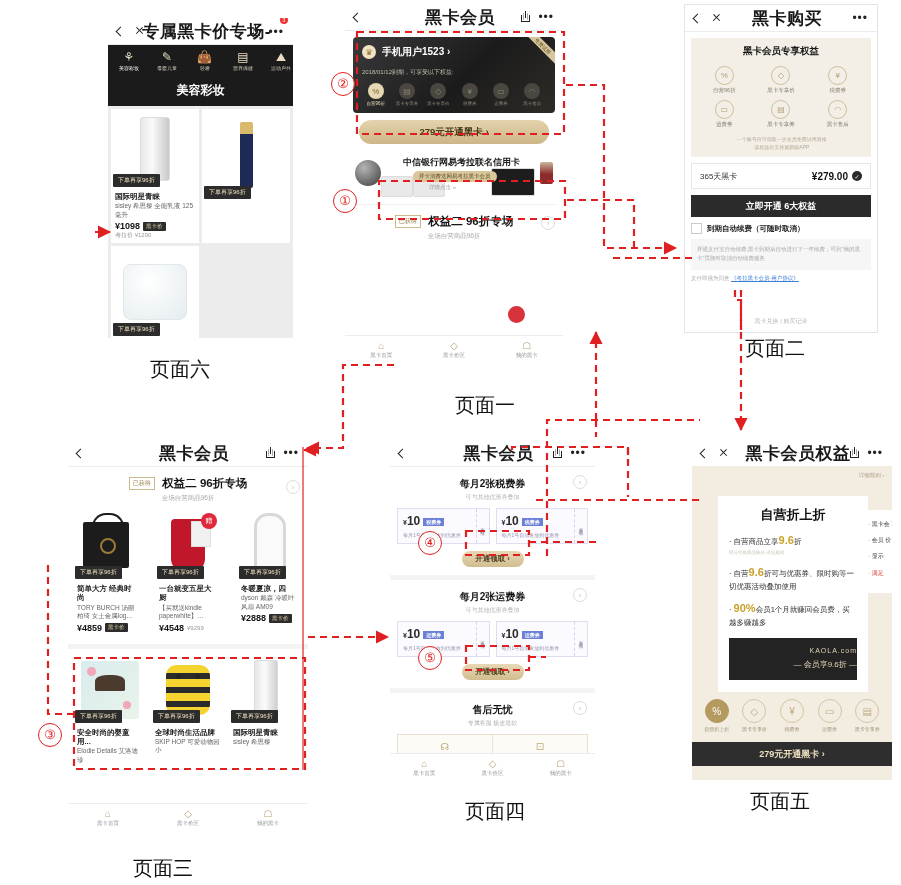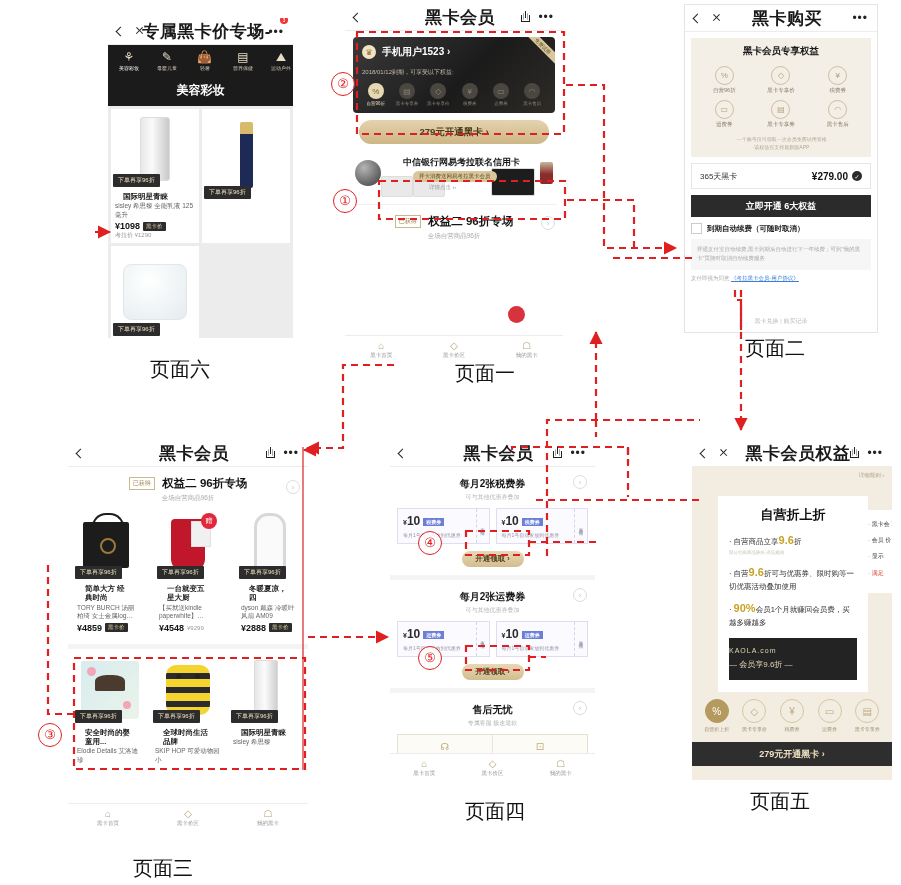--- a/index.html
+++ b/index.html
@@ -45,21 +45,21 @@
   .cat.on .cl{color:#fff;}
   .secbar{background:#1b1b1b;color:#fff;text-align:center;font-size:12px;font-weight:bold;padding:5px 0 7px;}
 
   .pgrid{display:grid;grid-template-columns:1fr 1fr;gap:3px;background:#ececec;padding:3px;}
   .pcard{background:#fff;position:relative;padding:0 0 3px;}
   .pimg{height:80px;display:flex;align-items:center;justify-content:center;background:#fff;position:relative;overflow:hidden;}
   .tagblk{
     position:absolute;left:2px;bottom:2px;background:#2c2c2c;color:#f0e2c2;
     font-size:6px;padding:2px 5px;border-radius:1px;white-space:nowrap;
   }
-  .ptitle{font-size:7.5px;font-weight:bold;color:#1c1c1c;padding:3px 12px 1px;line-height:1.25;}
+  .ptitle{font-size:7.5px;font-weight:bold;color:#1c1c1c;padding:3px 4px 1px;line-height:1.25;}
   .pdesc{font-size:6.5px;color:#666;padding:0 4px;line-height:1.3;
          display:-webkit-box;-webkit-line-clamp:2;-webkit-box-orient:vertical;overflow:hidden;}
   .pprice{font-size:9px;font-weight:bold;color:#111;padding:2px 4px 0;display:flex;align-items:center;gap:3px;}
   .vip{background:#2c2c2c;color:#e6d3a8;font-size:5.5px;padding:1px 3px;border-radius:1px;font-weight:normal;}
   .oldp{font-size:6px;color:#999;padding:0 4px;font-weight:normal;}
 
   
   .btmnav{position:absolute;left:0;right:0;bottom:0;height:26px;background:#fff;border-top:1px solid #ececec;
           display:flex;align-items:center;}
   .bn{flex:1;text-align:center;}
@@ -153,21 +153,21 @@
 
   
   .p5bg{position:absolute;left:0;right:0;top:26px;bottom:0;background:#f2ece1;}
   .p5rule{position:absolute;right:8px;top:6px;font-size:5.5px;color:#b2a68d;}
   .p5card{position:absolute;left:26px;top:30px;width:128px;background:#fff;padding:10px 11px 12px;}
   .p5ttl{text-align:center;font-size:13px;font-weight:bold;color:#111;}
   .p5li{font-size:7.5px;color:#333;margin-top:8px;line-height:1.5;}
   .p5li .g{color:#c9a227;font-size:11px;font-weight:bold;}
   .p5li .tiny{display:block;font-size:4.5px;color:#c9c2b4;margin-top:1px;}
   .p5blk{margin-top:10px;background:#232323;height:42px;display:flex;flex-direction:column;
-         align-items:flex-start;justify-content:center;color:#e0d4b4;}
+         align-items:flex-end;justify-content:center;color:#e0d4b4;}
   .p5blk .b1{font-size:7px;letter-spacing:1px;}
   .p5blk .b2{font-size:8px;margin-top:5px;}
   .p5card2{position:absolute;left:168px;top:44px;width:70px;background:#fff;padding:9px 8px;}
   .p5l2{font-size:6px;color:#444;line-height:1.7;margin-bottom:6px;}
   .p5l2.red{color:#d9342b;}
   .p5icons{position:absolute;left:0;right:0;bottom:48px;display:flex;padding:0 6px;}
   .p5ic{flex:1;text-align:center;}
   .p5ic .c{width:22px;height:22px;border-radius:50%;border:1px solid #d4c6a5;margin:0 auto;
            display:flex;align-items:center;justify-content:center;font-size:10px;color:#bda97f;}
   .p5ic.on .c{background:#b59a5f;border-color:#b59a5f;color:#fff;}
@@ -701,21 +701,21 @@
           <div class="c">▤</div>
           <div class="l">黑卡专享券</div>
         </div>
       </div>
 
       <div class="p5bar">279元开通黑卡 ›</div>
     </div>
   </div>
 
   <div class="caption" style="left:150px;top:356px;">页面六</div>
-  <div class="caption" style="left:455px;top:360px;">页面一</div>
+  <div class="caption" style="left:455px;top:392px;">页面一</div>
   <div class="caption" style="left:745px;top:335px;">页面二</div>
   <div class="caption" style="left:133px;top:855px;">页面三</div>
   <div class="caption" style="left:465px;top:798px;">页面四</div>
   <div class="caption" style="left:750px;top:788px;">页面五</div>
 
   <div class="cnum" style="left:333px;top:189px;">①</div>
   <div class="cnum" style="left:331px;top:72px;">②</div>
   <div class="cnum" style="left:38px;top:723px;">③</div>
   <div class="cnum" style="left:418px;top:531px;">④</div>
   <div class="cnum" style="left:418px;top:646px;">⑤</div>

